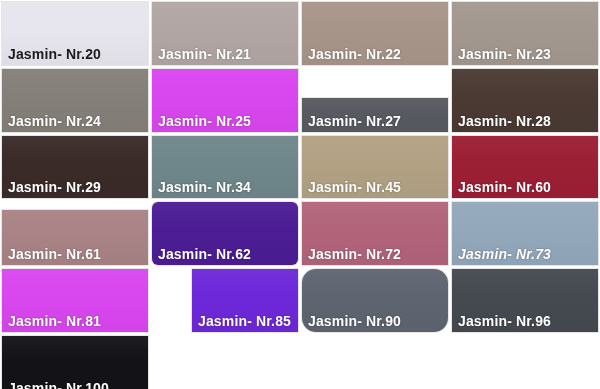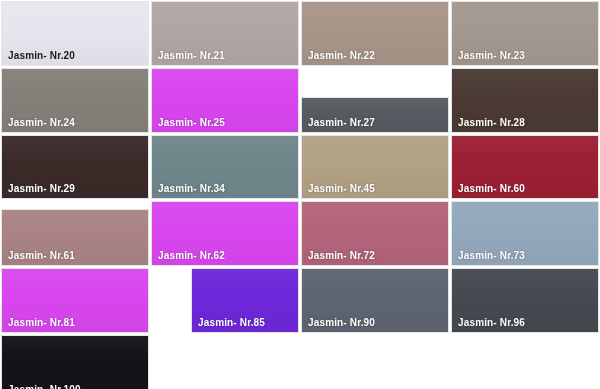--- a/index.html
+++ b/index.html
@@ -37,21 +37,21 @@
     position: absolute;
     left: 0; top: 0; right: 0; bottom: 0;
     background: linear-gradient(180deg, rgba(255,255,255,0.045) 0%, rgba(255,255,255,0.0) 42%, rgba(0,0,0,0.035) 100%);
     pointer-events: none;
   }
   .swatch-label {
     position: absolute;
     left: 6px;
     bottom: 4px;
     z-index: 2;
-    font-size: 10px;
+    font-size: 14px;
     font-weight: bold;
     letter-spacing: 0.15px;
     line-height: 1;
     white-space: nowrap;
     color: #ffffff;
     text-shadow: 0 0 2px rgba(0,0,0,0.35);
   }
   .swatch.light-tile .swatch-label {
     color: #1c1c1c;
     text-shadow: none;
@@ -97,36 +97,36 @@
     </div>
     <div class="swatch" style="background-color: rgb(178, 161, 131);">
       <span class="swatch-label" style="color: rgb(255, 255, 255);">Jasmin- Nr.45</span>
     </div>
     <div class="swatch" style="background-color: rgb(156, 31, 52);">
       <span class="swatch-label" style="color: rgb(255, 255, 255);">Jasmin- Nr.60</span>
     </div>
     <div class="swatch" style="background-color: rgb(169, 131, 133); margin-top: 8px;">
       <span class="swatch-label" style="color: rgb(255, 255, 255);">Jasmin- Nr.61</span>
     </div>
-    <div class="swatch" style="background-color: #d946ef;">
+    <div class="swatch" style="background-color: #4c1d95; border-radius: 7px;">
       <span class="swatch-label" style="color: rgb(255, 255, 255);">Jasmin- Nr.62</span>
     </div>
     <div class="swatch" style="background-color: rgb(178, 100, 123);">
       <span class="swatch-label" style="color: rgb(255, 255, 255);">Jasmin- Nr.72</span>
     </div>
-    <div class="swatch" style="background-color: rgb(147, 168, 187);">
+    <div class="swatch" style="background-color: rgb(147, 168, 187); font-style: italic;">
       <span class="swatch-label" style="color: rgb(255, 255, 255);">Jasmin- Nr.73</span>
     </div>
     <div class="swatch" style="background-color: #d946ef; text-align: right;">
       <span class="swatch-label" style="color: rgb(255, 255, 255);">Jasmin- Nr.81</span>
     </div>
     <div class="swatch" style="background-color: #6d28d9; margin-left: 40px;">
       <span class="swatch-label" style="color: rgb(255, 255, 255);">Jasmin- Nr.85</span>
     </div>
-    <div class="swatch" style="background-color: rgb(94, 101, 112);">
+    <div class="swatch" style="background-color: rgb(94, 101, 112); border-radius: 15px;">
       <span class="swatch-label" style="color: rgb(255, 255, 255);">Jasmin- Nr.90</span>
     </div>
     <div class="swatch" style="background-color: rgb(69, 73, 80);">
       <span class="swatch-label" style="color: rgb(255, 255, 255);">Jasmin- Nr.96</span>
     </div>
     <div class="swatch" style="background-color: rgb(19, 18, 23);">
       <span class="swatch-label" style="color: rgb(255, 255, 255);">Jasmin- Nr.100</span>
     </div>
     <div class="spacer-cell"></div>
     <div class="spacer-cell"></div>

